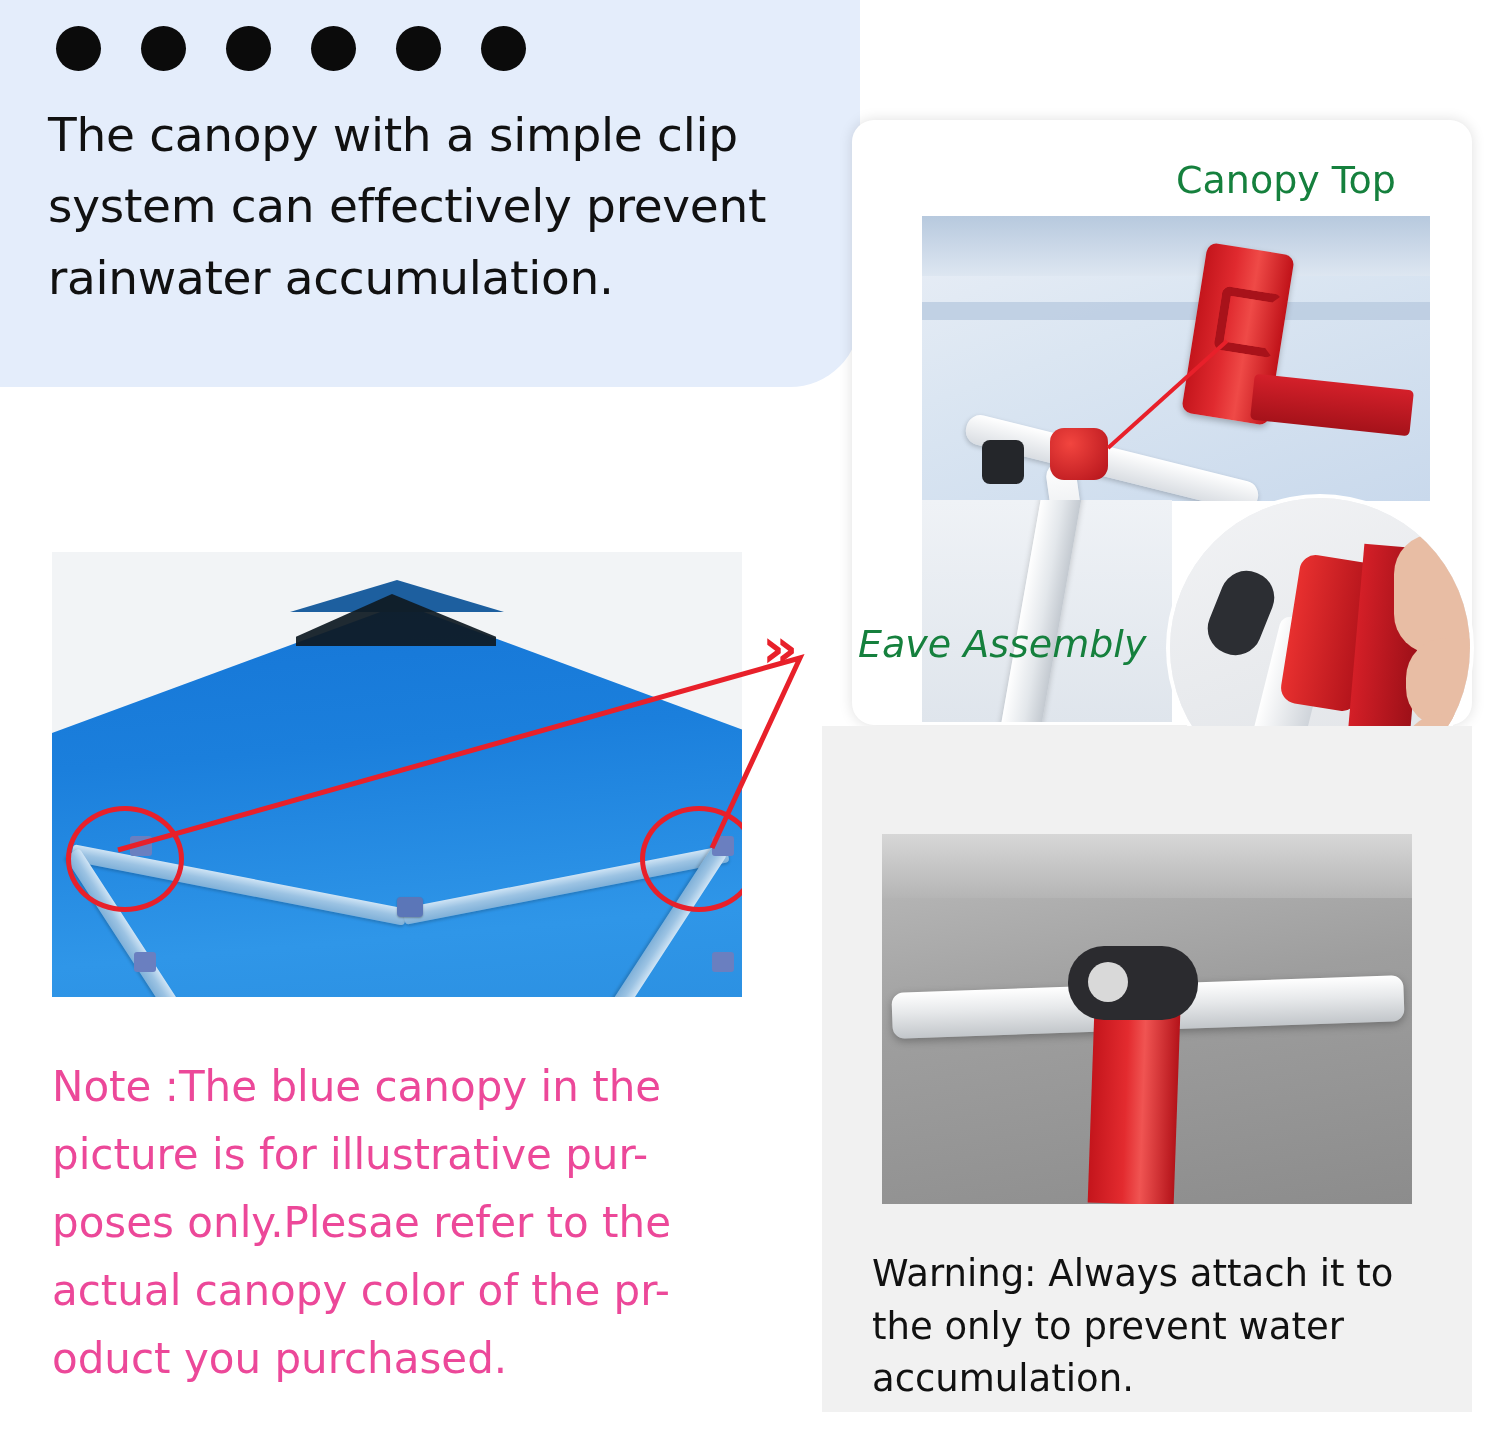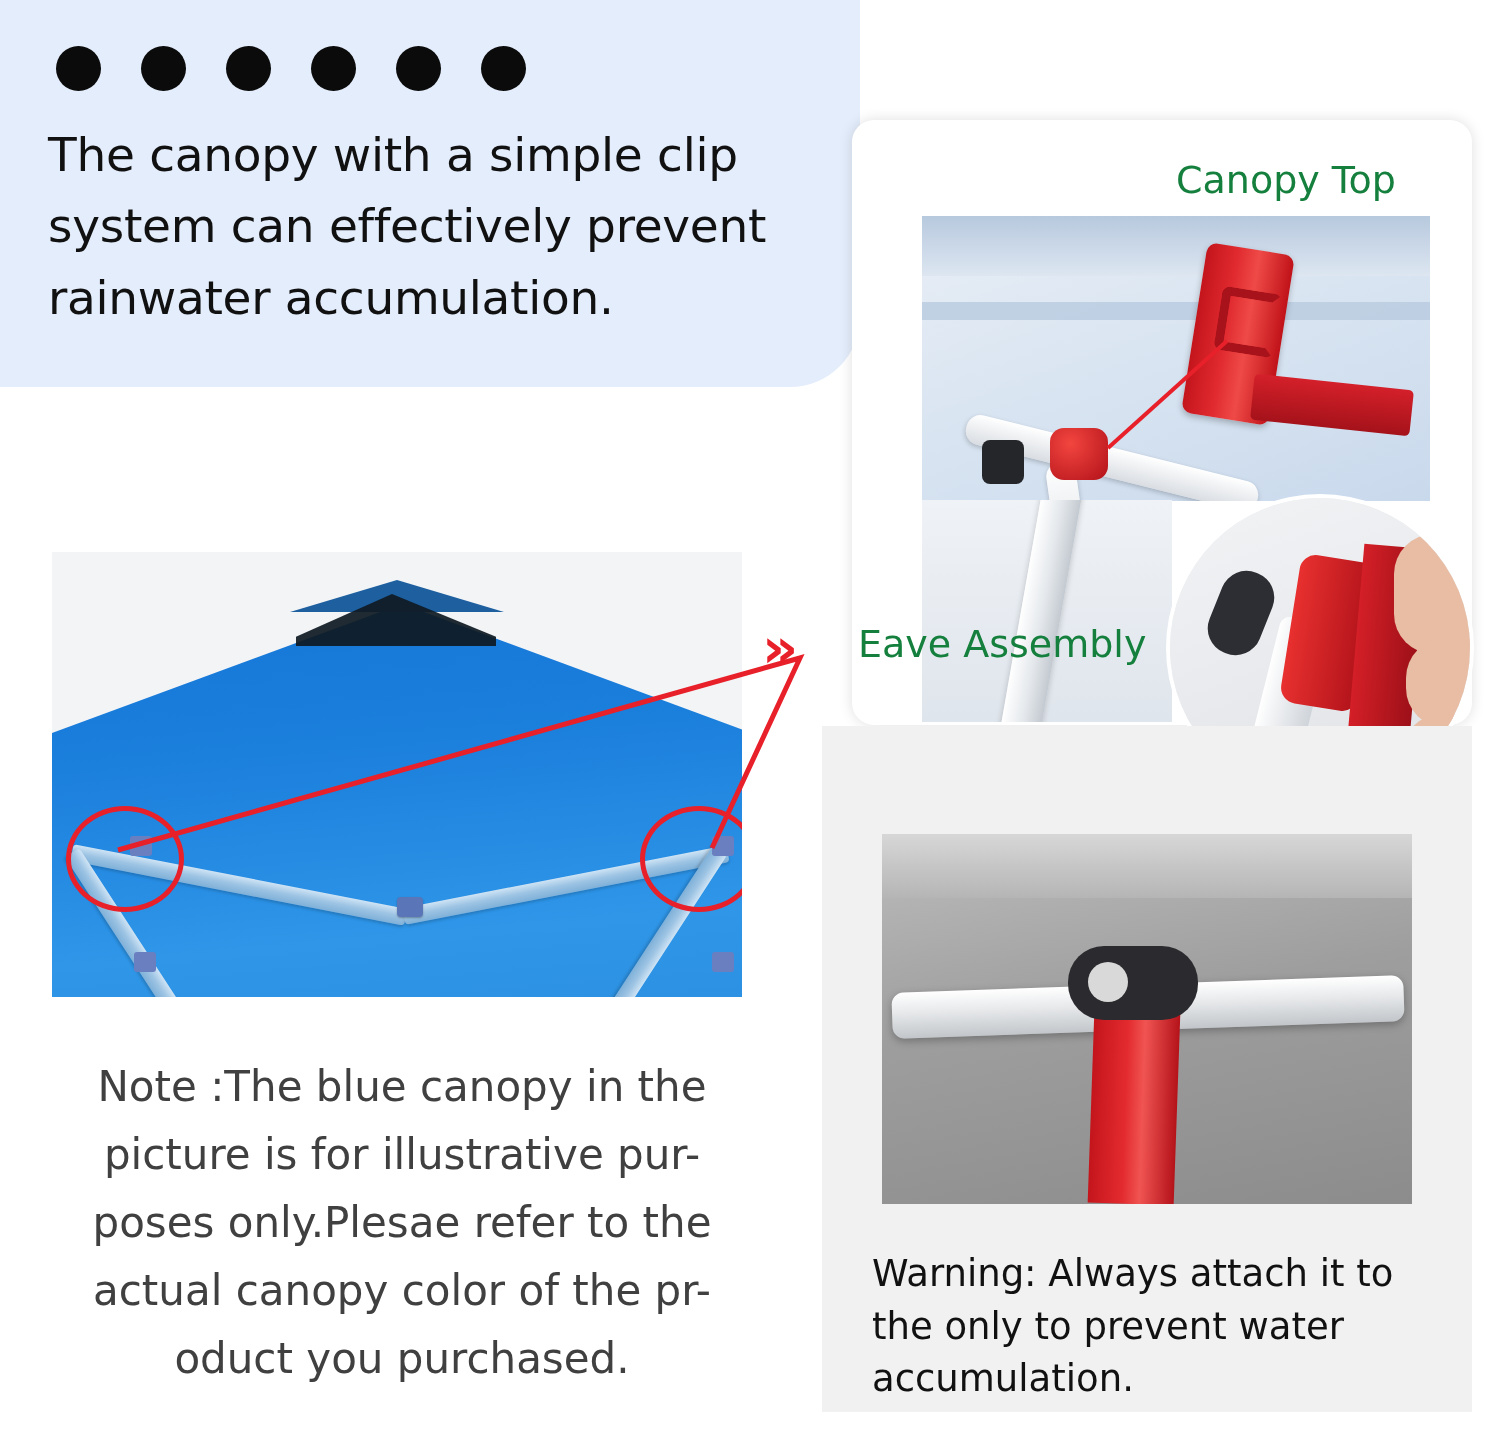--- a/index.html
+++ b/index.html
@@ -18,21 +18,21 @@
   
   #headline-bubble {
     position: absolute;
     left: 0;
     top: 0;
     width: 860px;
     height: 387px;
     background: #e4edfb;
     border-bottom-right-radius: 70px;
     box-sizing: border-box;
-    padding: 46px 40px 0 48px;
+    padding: 26px 40px 0 48px;
   }
   #dots-row {
     display: flex;
     gap: 40px;
     margin-bottom: 28px;
     margin-left: 8px;
   }
   .dot {
     width: 45px;
     height: 45px;
@@ -50,22 +50,21 @@
   }
 
   
   #note-text {
     position: absolute;
     left: 52px;
     top: 1053px;
     width: 700px;
     font-size: 42px;
     line-height: 1.62;
-    color: #404040;
-    text-align: center;
+    color: #ec4899;
   }
 
   
   #canopy-photo {
     position: absolute;
     left: 52px;
     top: 552px;
     width: 690px;
     height: 445px;
     overflow: hidden;
@@ -162,21 +161,21 @@
     height: 686px;
     background: #f1f1f1;
   }
 
   .label-text {
     position: absolute;
     font-size: 38px;
     color: #15803d;
   }
   #canopy-top-label { left: 1176px; top: 158px; }
-  #eave-label { left: 858px; top: 622px; }
+  #eave-label { left: 858px; top: 622px; font-style: italic; }
 
   
   #canopy-top-photo {
     position: absolute;
     left: 922px;
     top: 216px;
     width: 508px;
     height: 285px;
     overflow: hidden;
     background: #cfdced;

